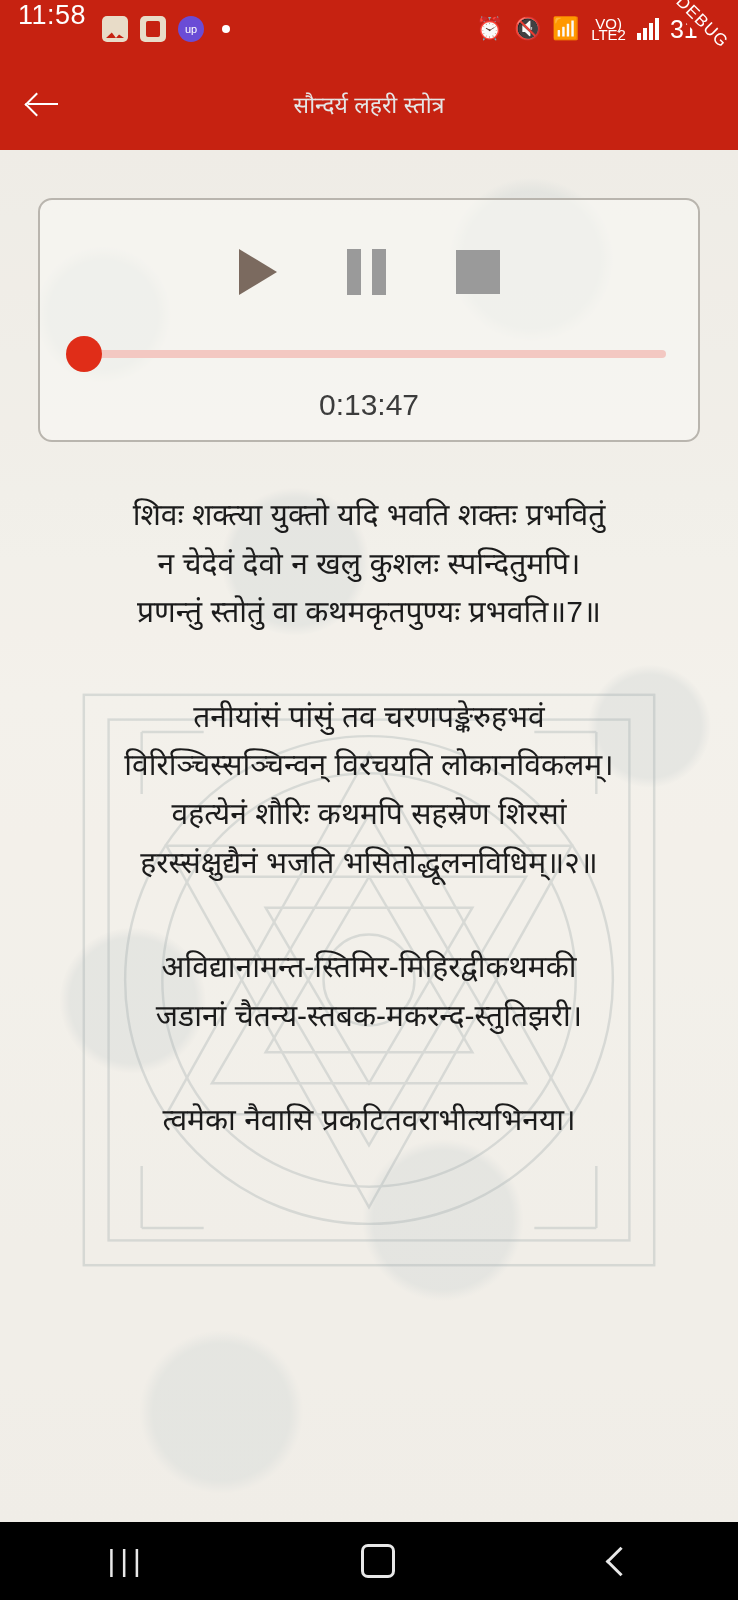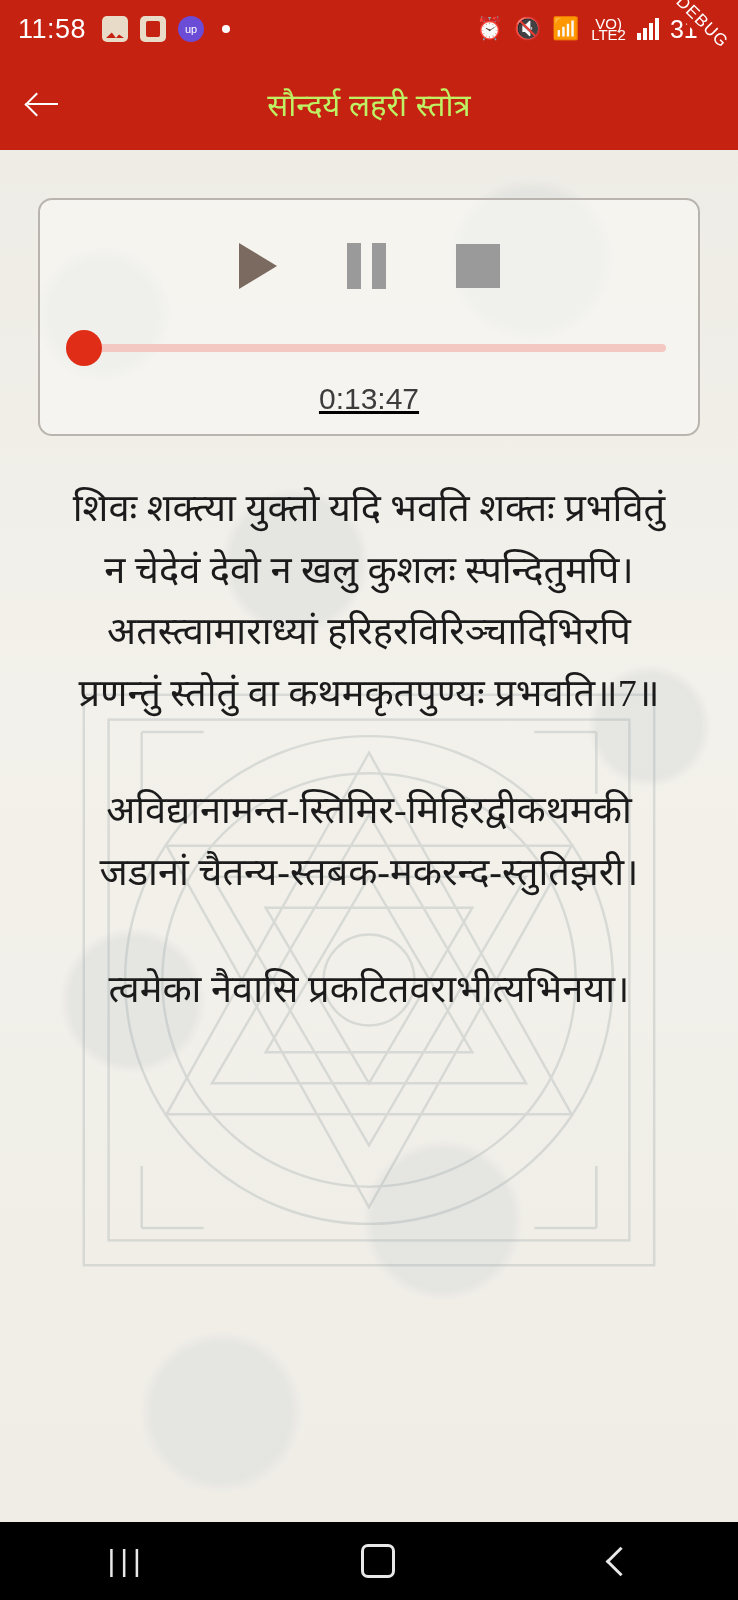--- a/index.html
+++ b/index.html
@@ -18,21 +18,20 @@
     background: #f2efe9;
   }
 
   
   .statusbar {
     position: relative;
     height: 58px;
     background: #c62211;
     color: #ffffff;
     display: flex;
-    align-items: center;
     padding: 0 18px;
     box-sizing: border-box;
     overflow: hidden;
   }
   .status-time {
     font-size: 27px;
     letter-spacing: 0.5px;
     margin-right: 16px;
     font-family: "Liberation Sans", sans-serif;
   }
@@ -155,22 +154,22 @@
     left: 6px; top: 14px;
     width: 15px; height: 15px;
     border-left: 2px solid #fff;
     border-bottom: 2px solid #fff;
     transform: rotate(45deg);
   }
   .appbar-title {
     position: absolute;
     left: 0; right: 0;
     text-align: center;
-    color: #bef264;
-    font-size: 31px;
+    color: #e5e5e5;
+    font-size: 23px;
     font-family: "Liberation Sans", sans-serif;
     pointer-events: none;
   }
 
   
   .content {
     position: relative;
     height: 1372px;
     background: #f3f0ea;
     overflow: hidden;
@@ -196,27 +195,26 @@
     width: 660px;
     height: 620px;
     transform: translateX(-50%);
     opacity: 0.30;
   }
   .yantra svg { width: 100%; height: 100%; display: block; }
 
   
   .player-card {
     position: relative;
-    margin: 48px 38px 8px 38px;
+    margin: 48px 38px 15px 38px;
     border: 2px solid #b9b5ae;
     border-radius: 14px;
     background: rgba(250,249,246,0.55);
-    padding: 20px 22px 18px 22px;
+    padding: 26px 22px 18px 22px;
     box-sizing: border-box;
-    text-decoration: underline;
   }
   .transport {
     display: flex;
     align-items: center;
     justify-content: center;
     gap: 70px;
     height: 92px;
   }
   .btn-play {
     width: 0; height: 0;
@@ -273,22 +271,22 @@
   .verses {
     position: relative;
     padding: 34px 30px 0 30px;
     text-align: center;
     color: #1b1b1b;
   }
   .verse {
     margin-bottom: 56px;
   }
   .verse-line {
-    font-family: Liberation Serif, serif;
-    font-size: 38px;
+    font-family: Liberation Sans, sans-serif;
+    font-size: 30px;
     line-height: 1.62;
     white-space: nowrap;
   }
 
   
   .navbar {
     height: 78px;
     background: #000000;
     display: flex;
     align-items: center;
@@ -387,24 +385,29 @@
         </div>
       </div>
       <div class="time-label">0:13:47</div>
     </div>
 
     <div class="verses">
 
       <div class="verse">
         <div class="verse-line">शिवः शक्त्या युक्तो यदि भवति शक्तः प्रभवितुं</div>
         <div class="verse-line">न चेदेवं देवो न खलु कुशलः स्पन्दितुमपि।</div>
-        <div class="verse-line">अतस्त्वामाराध्यां हरिहरविरिञ्चादिभिरपि</div>
         <div class="verse-line">प्रणन्तुं स्तोतुं वा कथमकृतपुण्यः प्रभवति॥7॥</div>
       </div>
 
+      <div class="verse">
+        <div class="verse-line">तनीयांसं पांसुं तव चरणपङ्केरुहभवं</div>
+        <div class="verse-line">विरिञ्चिस्सञ्चिन्वन् विरचयति लोकानविकलम्।</div>
+        <div class="verse-line">वहत्येनं शौरिः कथमपि सहस्रेण शिरसां</div>
+        <div class="verse-line">हरस्संक्षुद्यैनं भजति भसितोद्धूलनविधिम्॥२॥</div>
+      </div>
 
       <div class="verse">
         <div class="verse-line">अविद्यानामन्त-स्तिमिर-मिहिरद्वीकथमकी</div>
         <div class="verse-line">जडानां चैतन्य-स्तबक-मकरन्द-स्तुतिझरी।</div>
       </div>
 
       <div class="verse">
         <div class="verse-line">त्वमेका नैवासि प्रकटितवराभीत्यभिनया।</div>
       </div>
 

